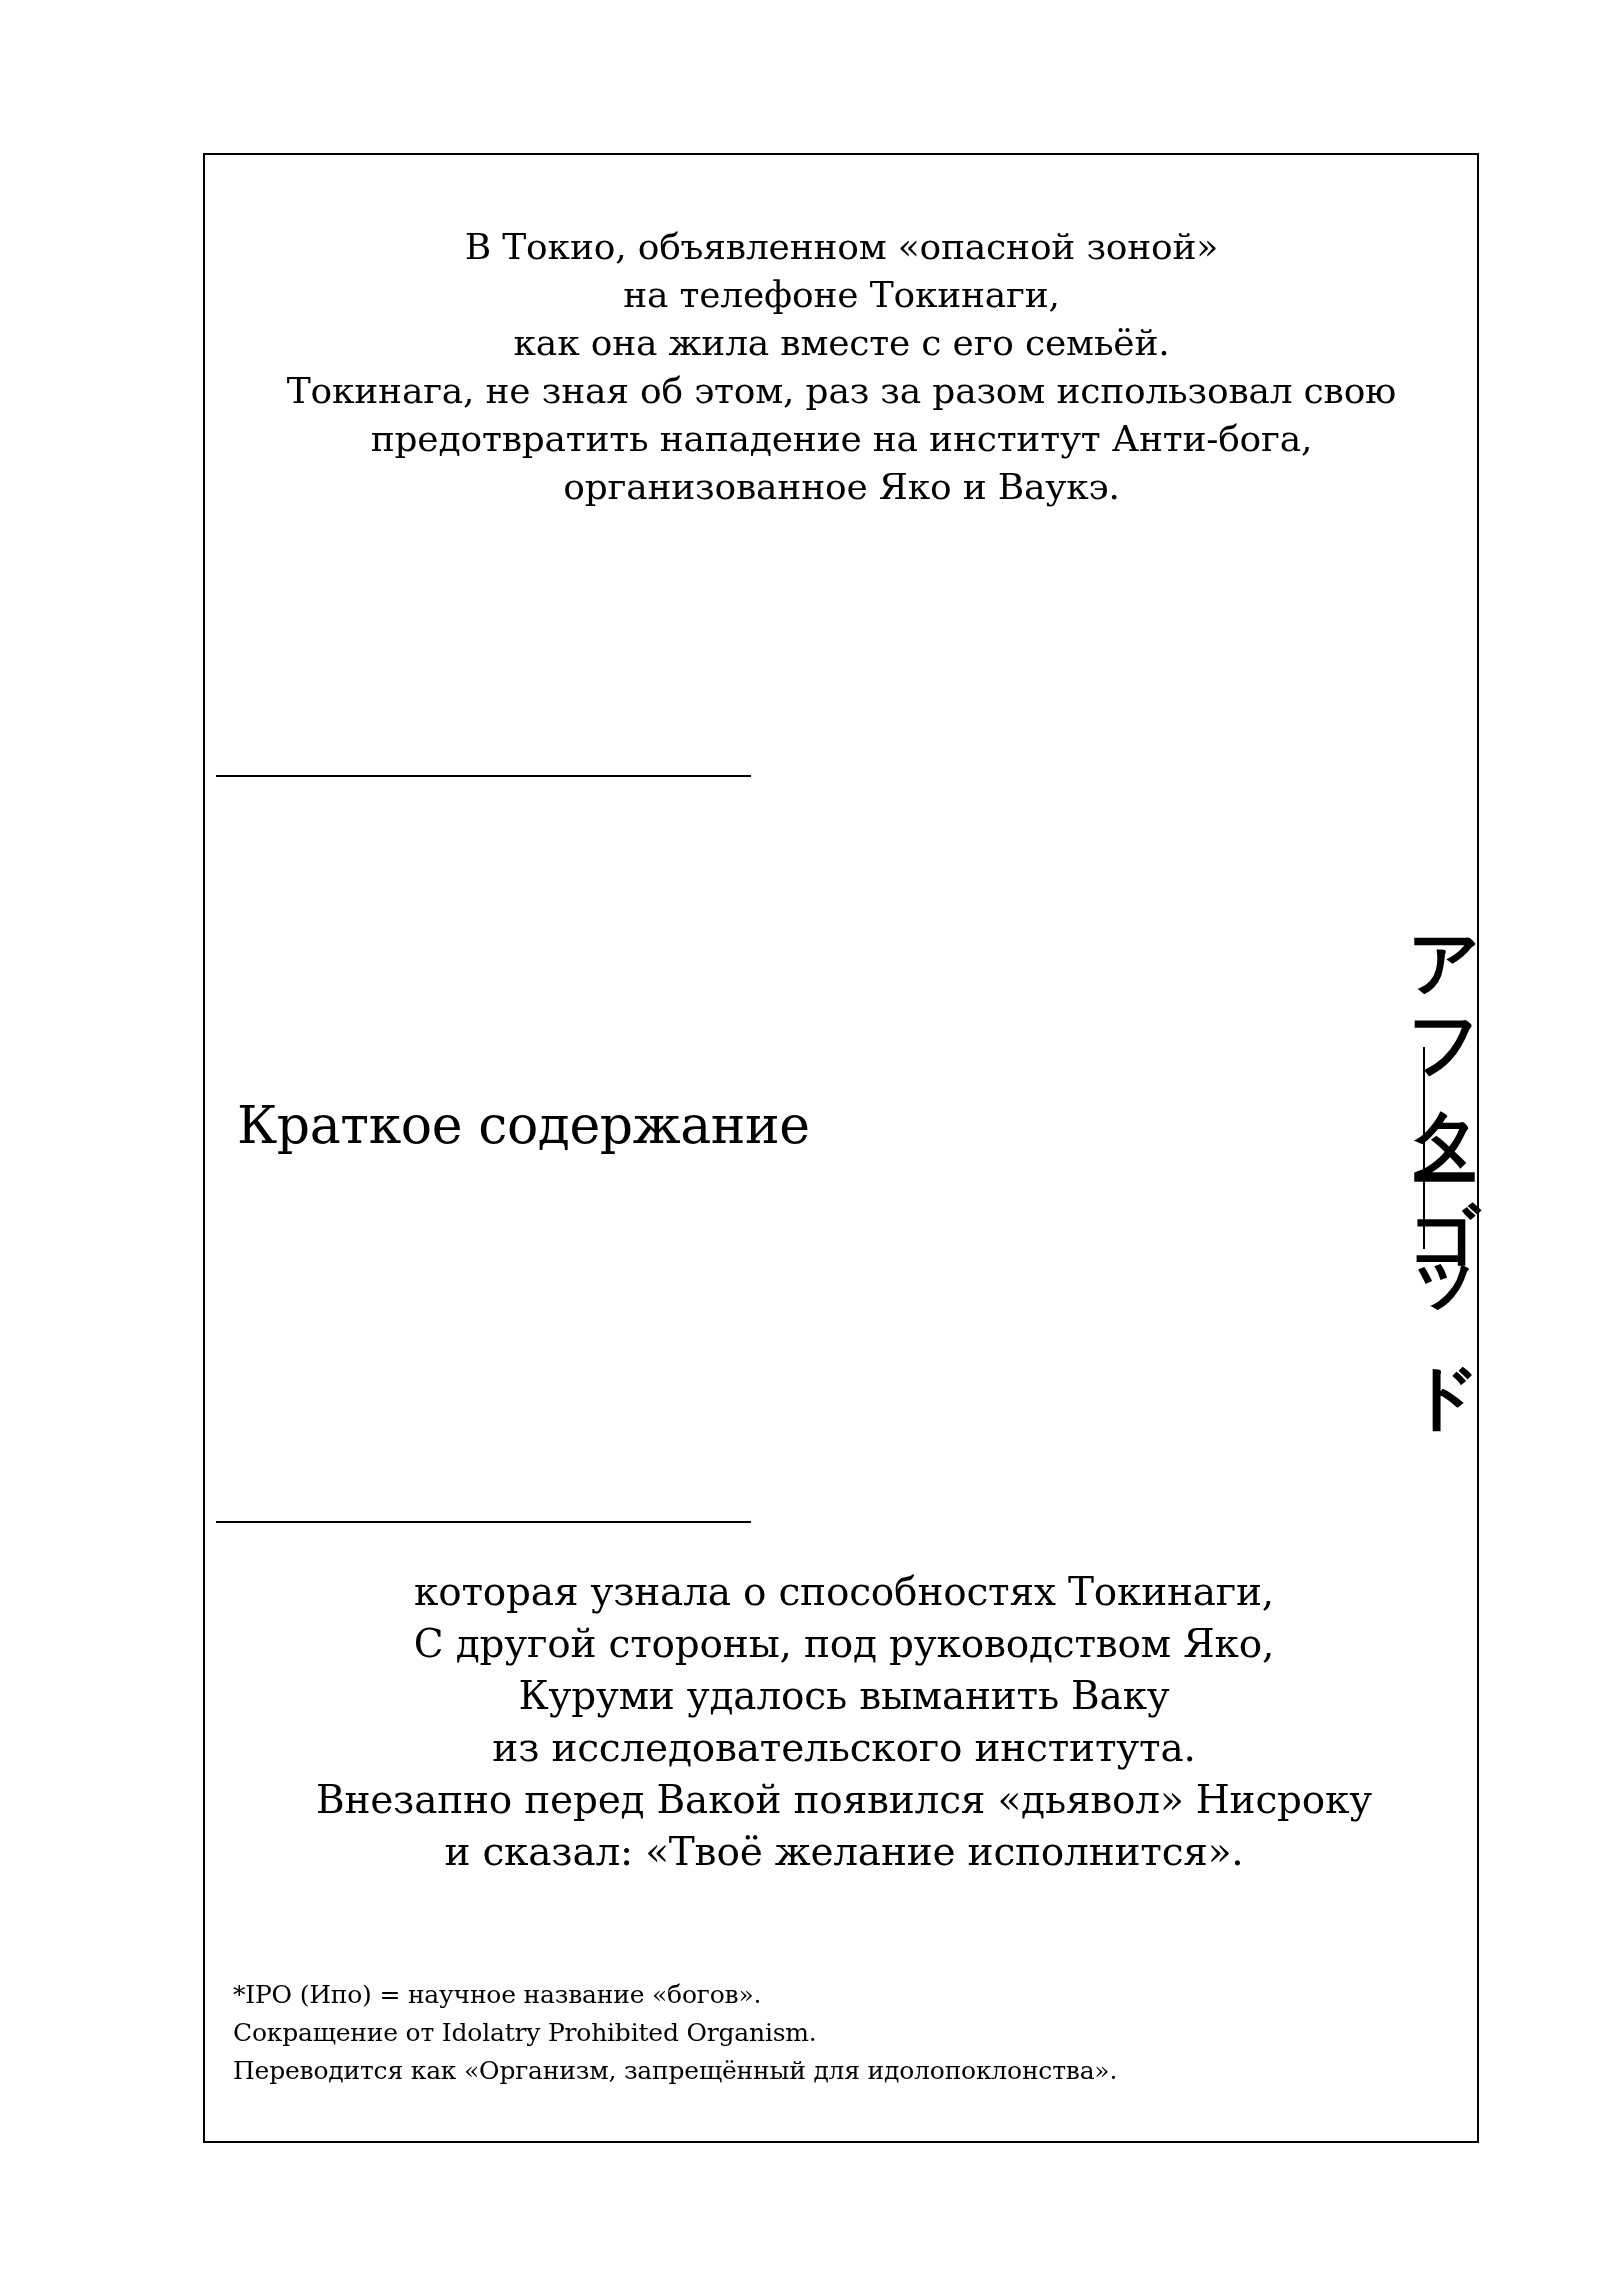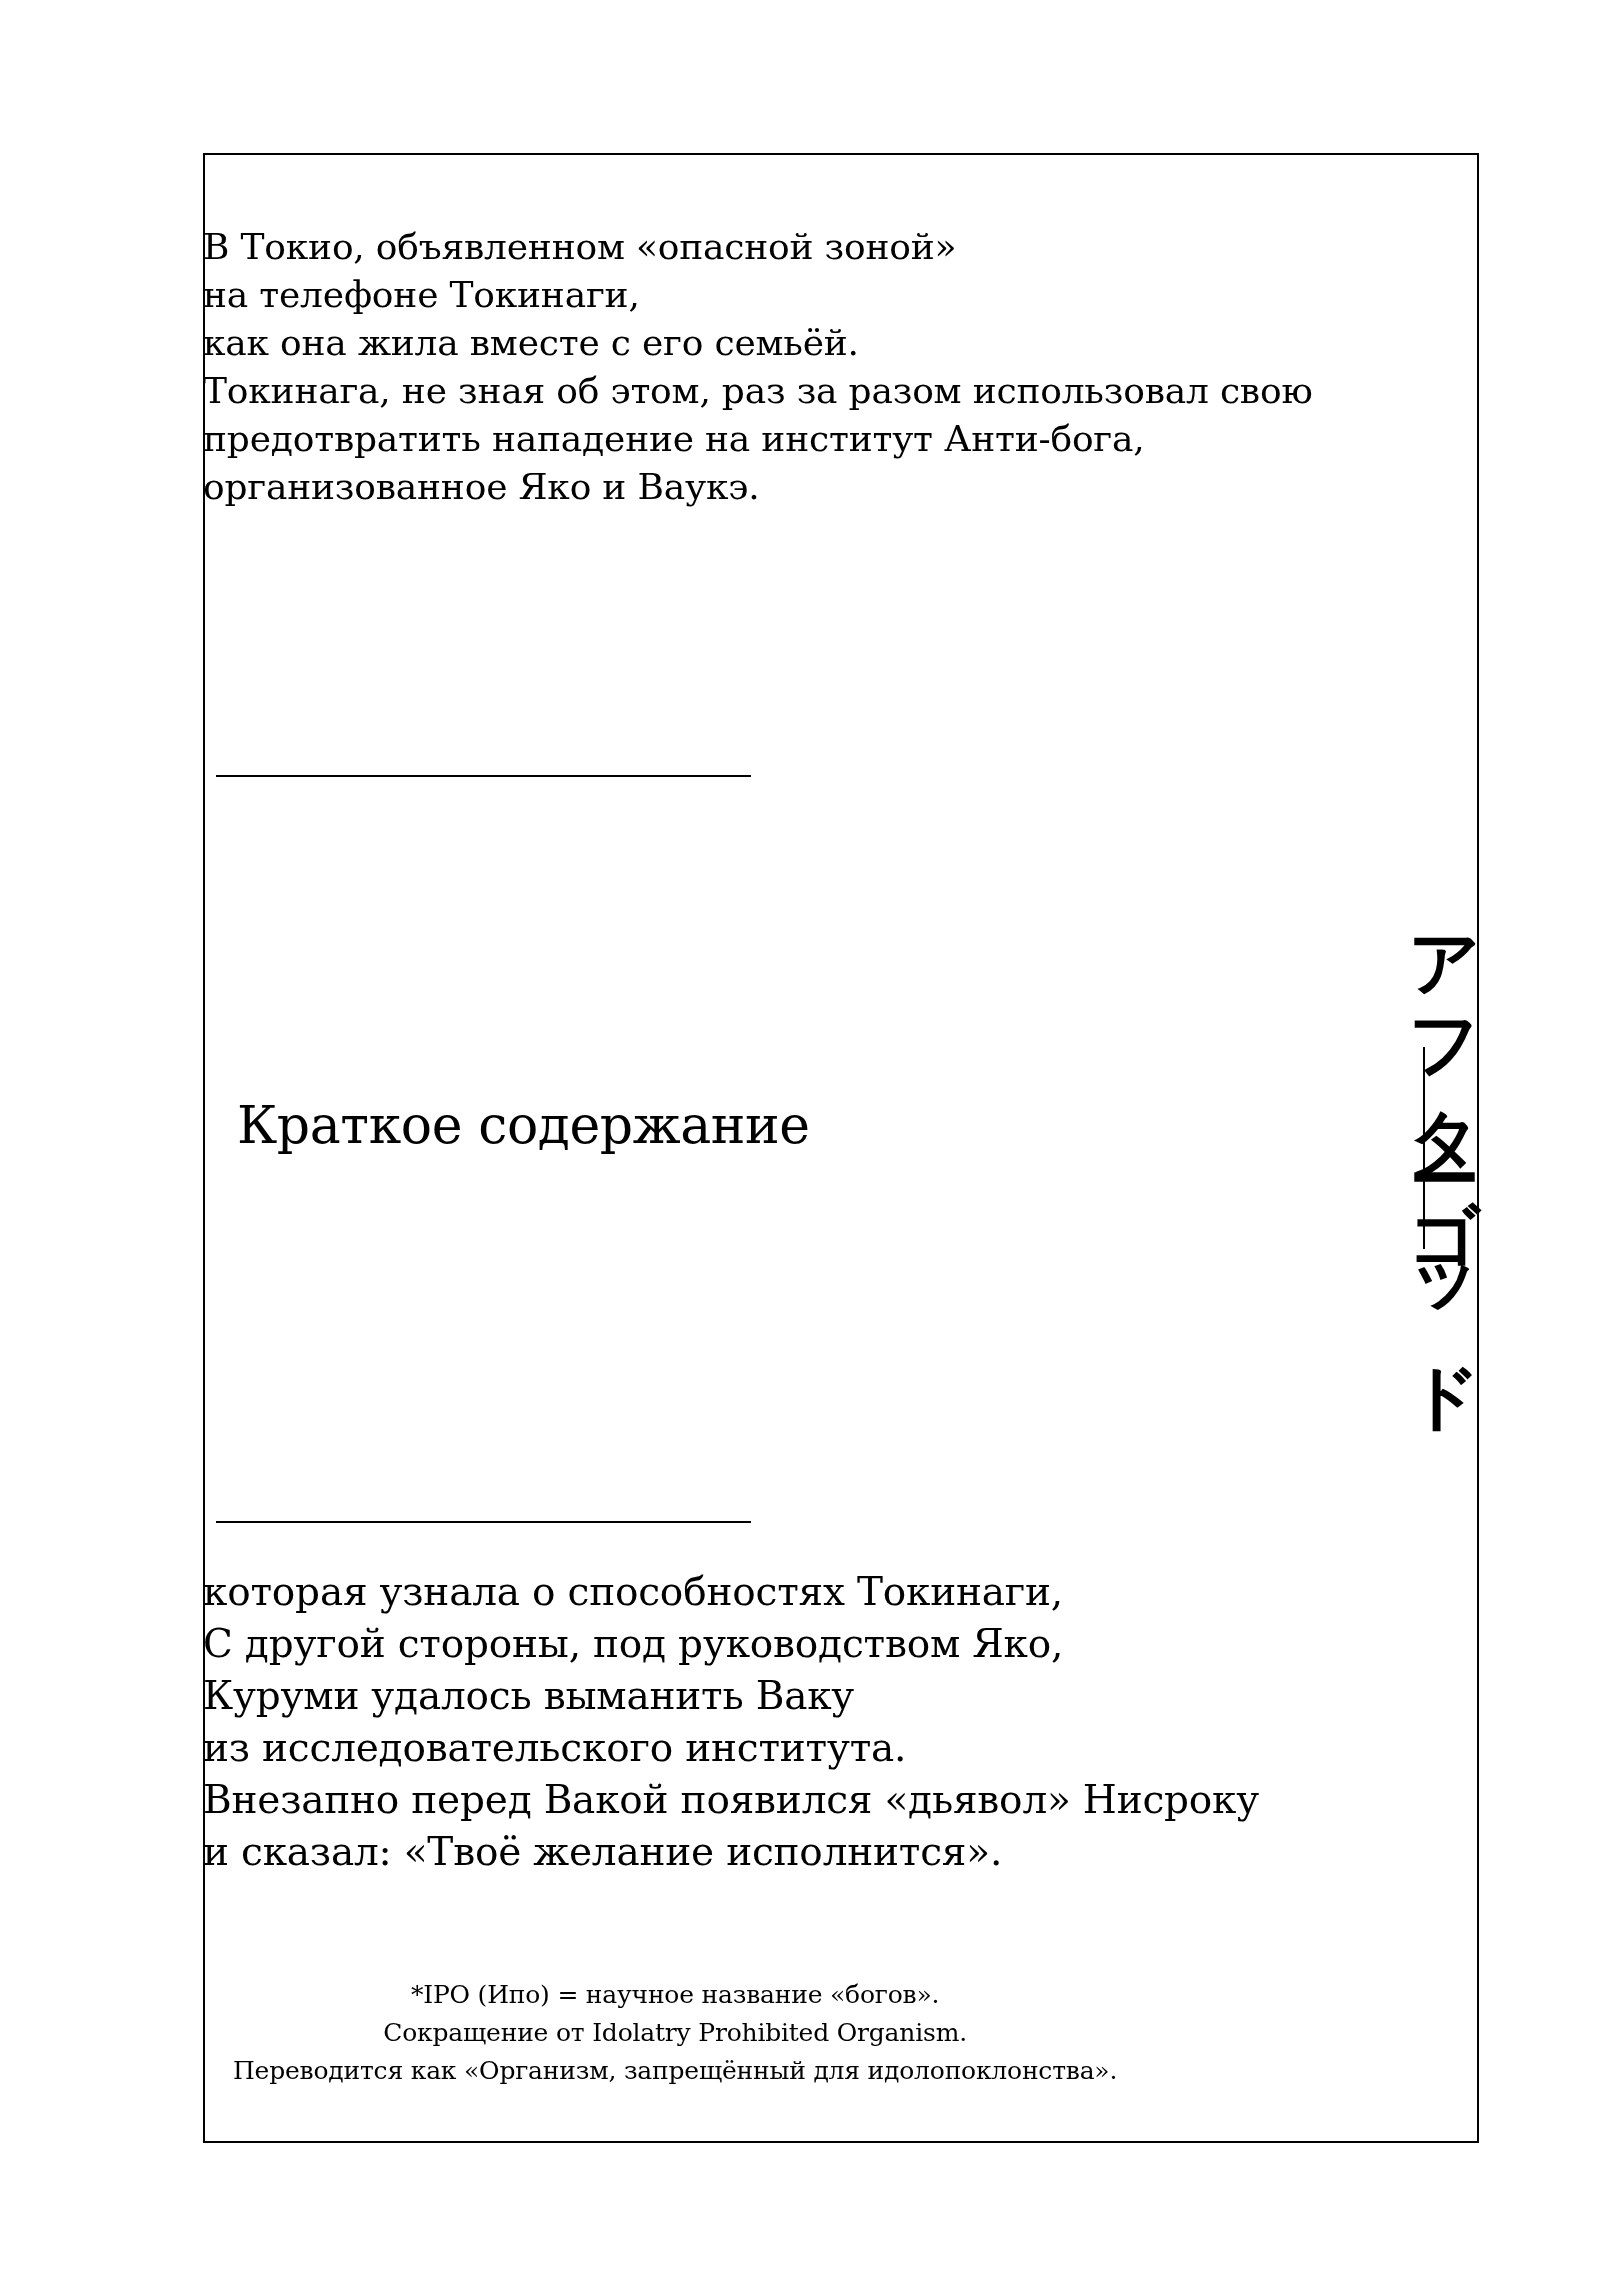--- a/index.html
+++ b/index.html
@@ -18,20 +18,21 @@
     .frame {
       position: absolute;
       left: 203px;
       top: 153px;
       width: 1272px;
       height: 1986px;
       border: 2.4px solid #000000;
     }
     .block {
       position: absolute;
+      text-align: center;
       white-space: nowrap;
     }
     .block .line {
       display: block;
     }
     .block-1 {
       left: 203px;
       width: 1277px;
       top: 223px;
       font-size: 36px;
@@ -90,21 +91,20 @@
       position: absolute;
       left: 233px;
       top: 1976px;
       font-size: 25px;
       line-height: 38px;
       white-space: nowrap;
       letter-spacing: -0.2px;
     }
     .footnote .line {
       display: block;
-      text-align: center;
     }
   </style>
 </head>
 <body>
 
 <div class="frame"></div>
 
 <div class="block block-1">
   <span class="line">В Токио, объявленном «опасной зоной»</span>
   <span class="line">на телефоне Токинаги,</span>

